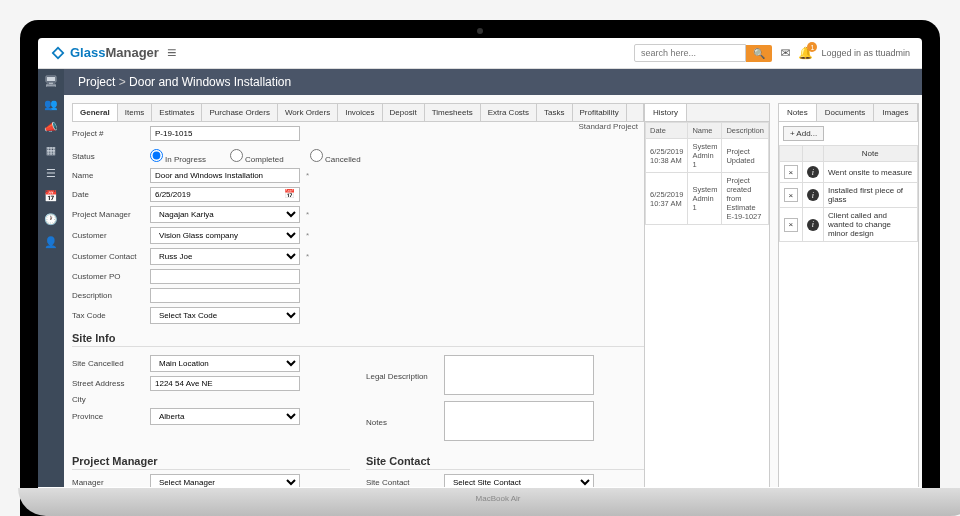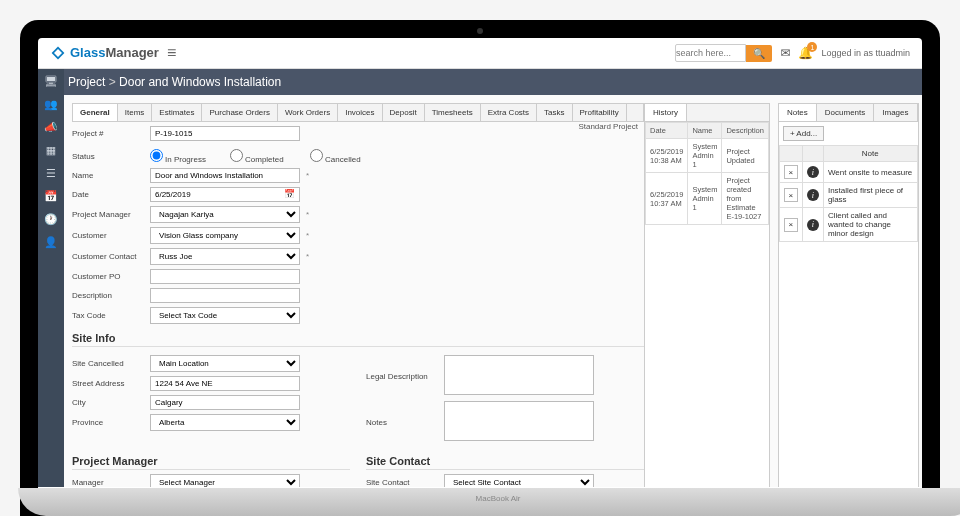--- a/index.html
+++ b/index.html
@@ -9,31 +9,31 @@
 .screen{background:#fff;border-radius:4px 4px 0 0;overflow:hidden;height:450px;font-size:9px;color:#333}
 .base{background:linear-gradient(#ddd,#bbb);height:28px;width:960px;margin-left:-20px;border-radius:0 0 40px 40px;position:relative}
 .base::after{content:"MacBook Air";position:absolute;top:6px;left:50%;transform:translateX(-50%);font-size:8px;color:#888}
 .topbar{display:flex;align-items:center;padding:6px 12px;border-bottom:1px solid #ddd;gap:8px}
 .logo{display:flex;align-items:flex-start;gap:4px;font-weight:bold;font-size:13px}
 .logo .g1{color:#0a7bc1}.logo .g2{color:#555}
 .logo-icon{width:16px;height:16px}
 .hamburger{font-size:16px;color:#666;cursor:pointer}
 .spacer{flex:1}
 .search-box{display:flex;align-items:center}
-.search-box input{border:1px solid #ccc;padding:3px 0;font-size:9px;width:71px;border-radius:2px 0 0 2px}
+.search-box input{border:1px solid #ccc;padding:3px 6px;font-size:9px;width:112px;border-radius:2px 0 0 2px}
 .search-btn{background:#f0912a;color:#fff;border:none;padding:3px 7px;font-size:10px;border-radius:0 2px 2px 0;cursor:pointer}
 .env-icon{font-size:12px;color:#555;cursor:pointer}
 .bell{position:relative;font-size:12px;color:#555;cursor:pointer}
 .bell .badge{position:absolute;top:-4px;right:-4px;background:#f0912a;color:#fff;border-radius:50%;width:10px;height:10px;font-size:7px;display:flex;align-items:center;justify-content:center}
 .login-txt{font-size:9px;color:#666}
 .app-body{display:flex;height:calc(100% - 32px)}
 .sidenav{width:26px;background:#3d4a5a;display:flex;flex-direction:column;align-items:center;padding-top:6px;gap:10px}
 .sidenav .nav-ic{color:#cfd6de;font-size:11px;cursor:pointer}
 .main{flex:1;overflow:auto;background:#fafafa}
-.crumb{background:#4a5568;color:#fff;padding:6px 4px;font-size:12px}
+.crumb{background:#4a5568;color:#fff;padding:6px 14px;font-size:12px}
 .crumb .sep{color:#ccc}
 .content{padding:8px;display:flex;}
 .left{flex:1}
 .right{width:270px;display:flex;flex-direction:row;gap:8px}
 .tabs{display:flex;border:1px solid #ccc;background:#f3f3f3;font-size:8px}
 .tabs .tab{padding:4px 7px;border-right:1px solid #ccc;cursor:pointer;white-space:nowrap}
 .tabs .tab.active{background:#fff;font-weight:bold}
 .form-row{display:flex;align-items:center;margin:4px 0;gap:6px}
 .form-row label{width:72px;font-size:8px;color:#444}
 .form-row .ctl{flex:0 0 150px}
@@ -185,21 +185,20 @@
               <div class="form-row">
                       <label>Site Cancelled</label>
                       <div class="ctl"><select><option>Main Location</option></select></div>
                     </div>
               <div class="form-row">
                       <label>Street Address</label>
                       <div class="ctl"><input type="text" value="1224 54 Ave NE" style=""></div>
                     </div>
               <div class="form-row">
                       <label>City</label>
-                      <div class="ctl"><input type="text" value="Calgary" style=""></div>
                     </div>
               <div class="form-row">
                       <label>Province</label>
                       <div class="ctl"><select><option>Alberta</option></select></div>
                     </div>
             </div>
             <div class="colx">
               <div class="form-row">
                       <label>Legal Description</label>
                       <div class="ctl"><textarea class="big" style=""></textarea></div>

